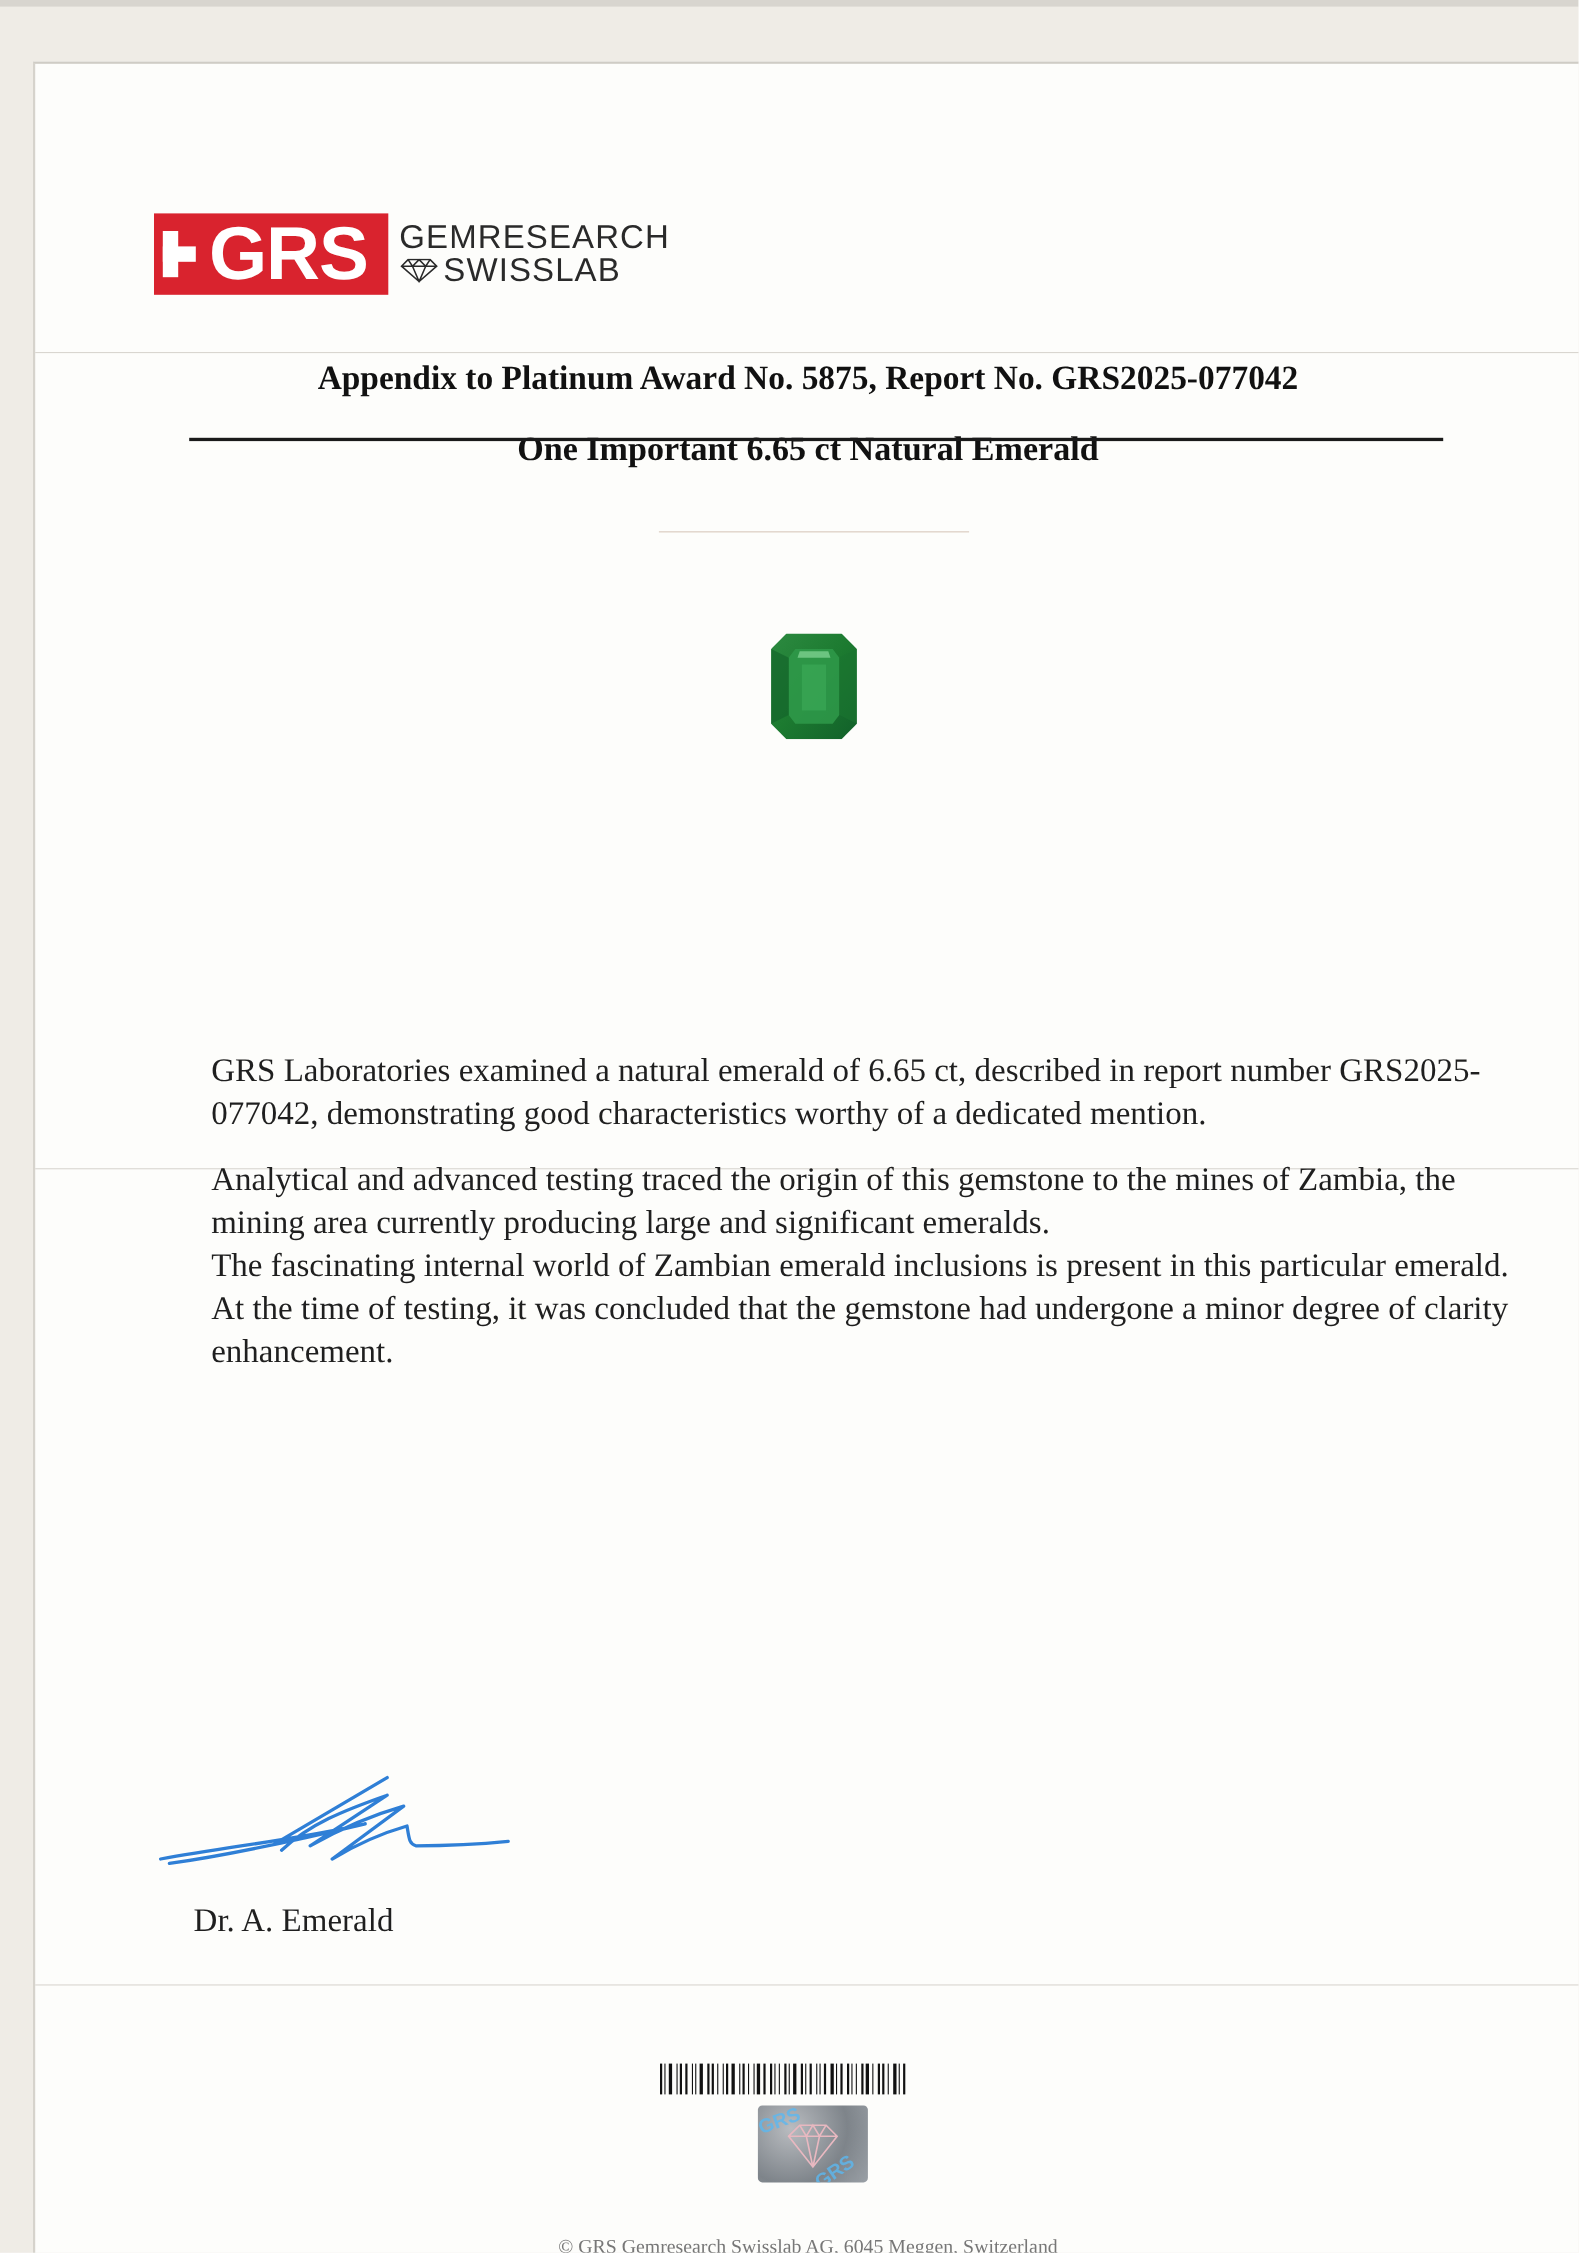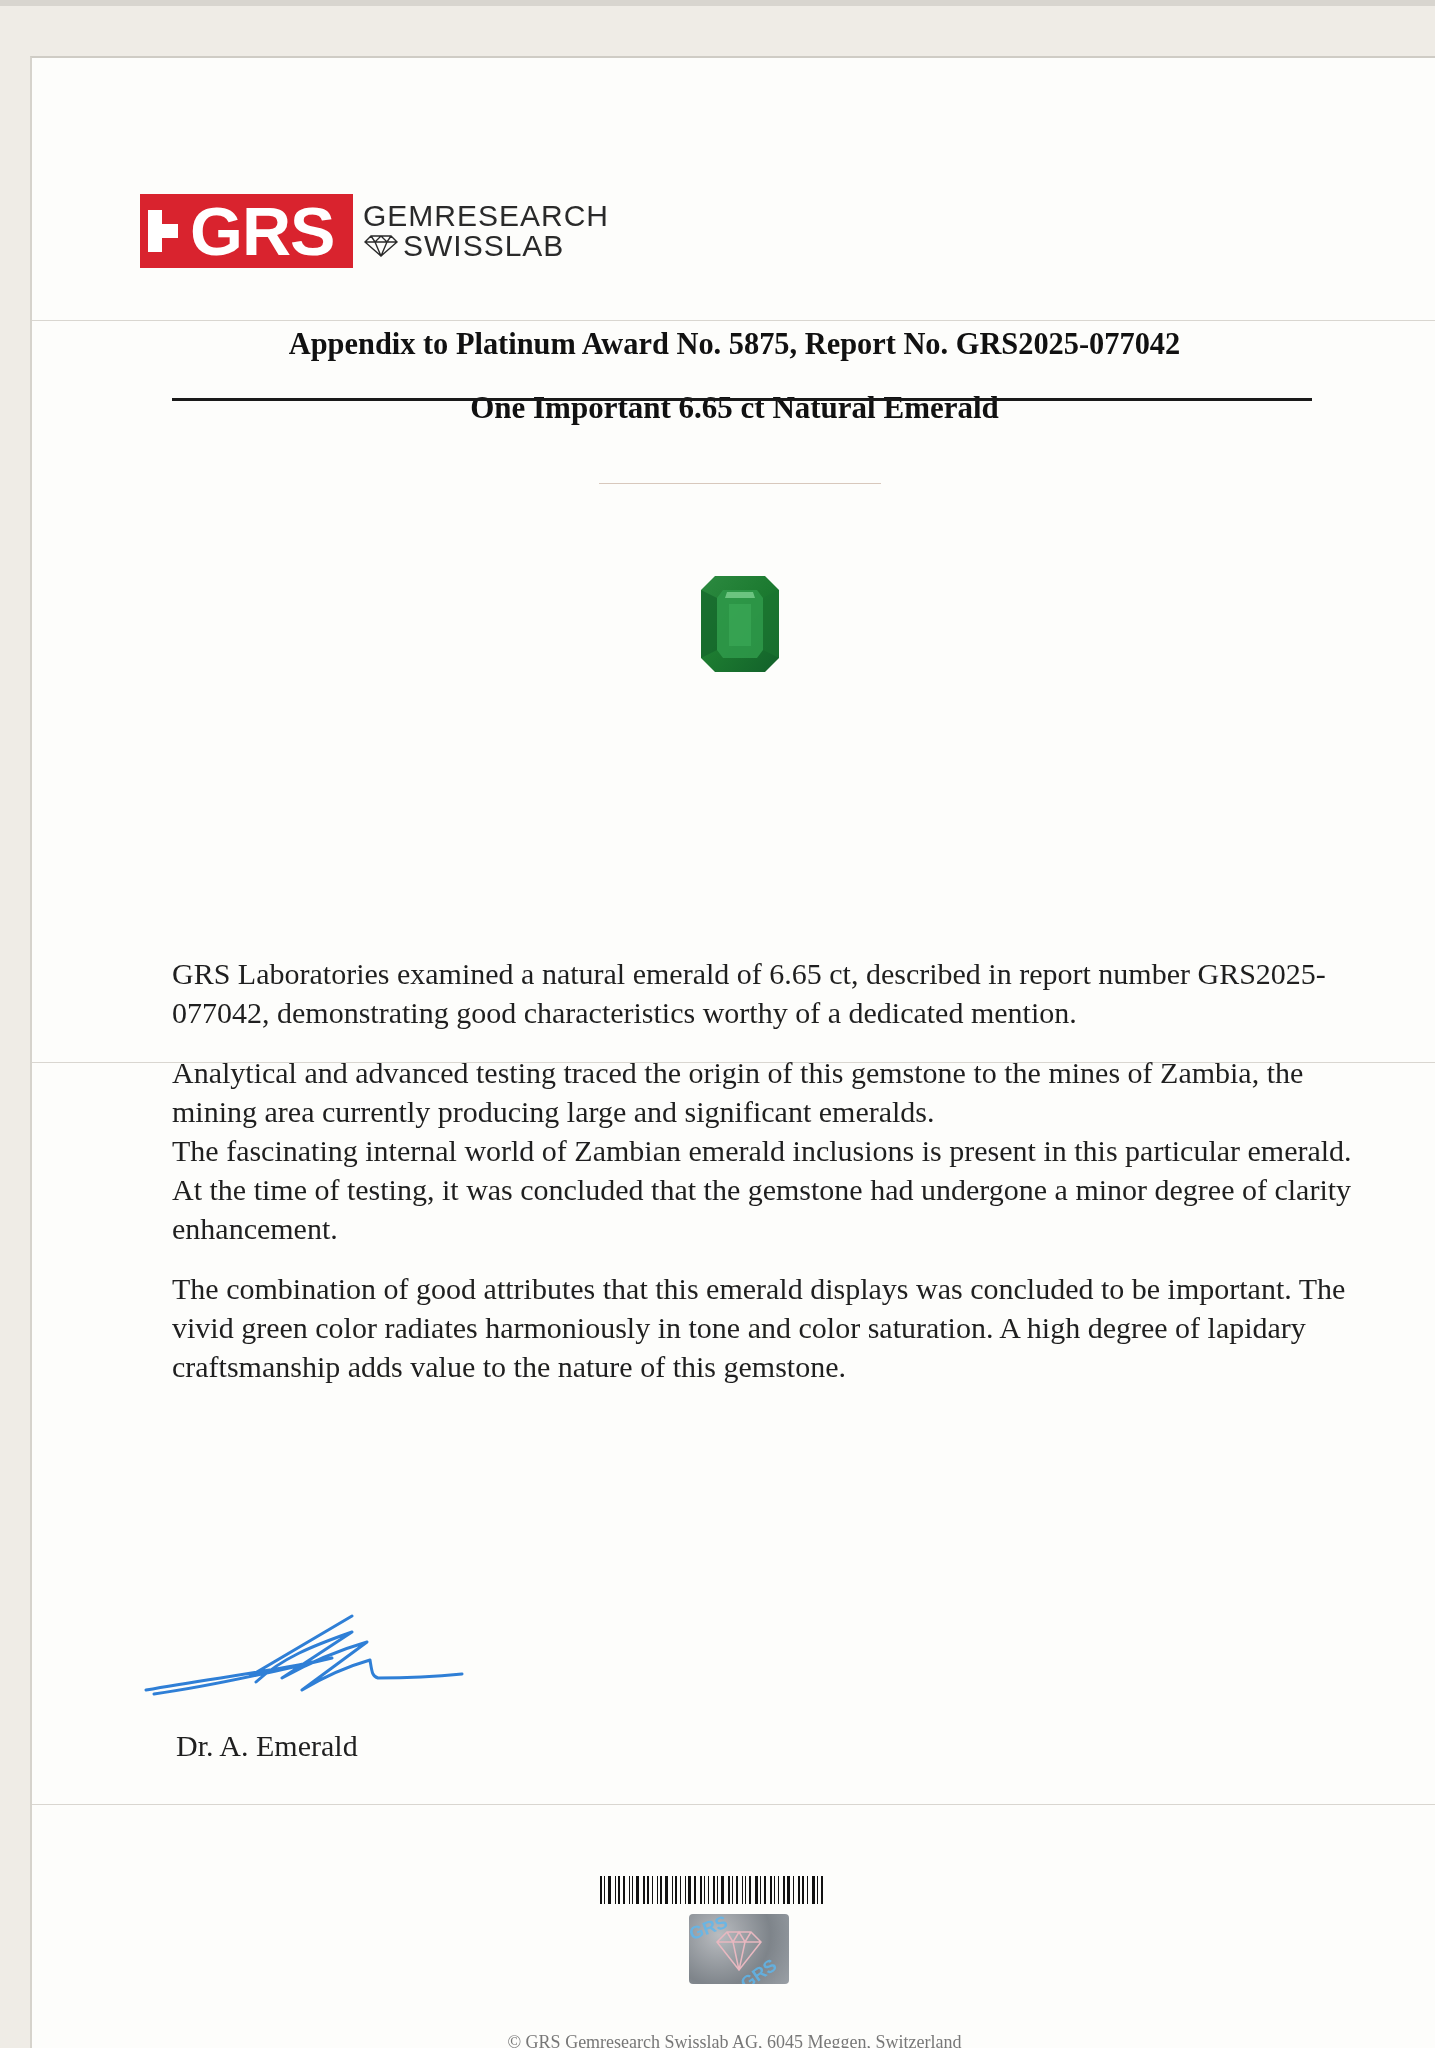--- a/index.html
+++ b/index.html
@@ -57,21 +57,21 @@
   }
   .rule {
     position: absolute; left: 140px; top: 340px; width: 1140px; height: 3px; background: #1a1a1a;
   }
   .thin-rule {
     position: absolute; left: 567px; top: 425px; width: 282px; height: 1px; background: #d8c8bc;
   }
   .gem { position: absolute; left: 669px; top: 518px; width: 78px; height: 96px; }
   
   .body-text {
-    position: absolute; left: 140px; top: 896px; width: 1180px;
+    position: absolute; left: 160px; top: 896px; width: 1180px;
     font-size: 30px; line-height: 39px; color: #1f1f1f;
   }
   .body-text p { margin: 0 0 21px 0; }
   .signature { position: absolute; left: 100px; top: 1540px; width: 360px; height: 110px; }
   .signer {
     position: absolute; left: 144px; top: 1670px;
     font-size: 30px; line-height: 36px; color: #1f1f1f;
   }
   .barcode { position: absolute; left: 568px; top: 1818px; width: 278px; height: 28px; display: flex; align-items: stretch; }
   .barcode span { display: block; background: #111; }
@@ -132,21 +132,20 @@
     <polygon points="22,14 56,14 62,22 62,74 56,82 22,82 16,74 16,22" fill="#2f9a4a" opacity="0.85"></polygon>
     <polygon points="26,16 52,16 54,22 24,22" fill="#7ccf8e" opacity="0.8"></polygon>
     <polygon points="28,28 50,28 50,70 28,70" fill="#3aa856" opacity="0.7"></polygon>
     <polygon points="0,14 16,22 16,74 0,82" fill="#14652b" opacity="0.7"></polygon>
     <polygon points="78,14 62,22 62,74 78,82" fill="#1a7431" opacity="0.6"></polygon>
   </svg>
 
   <div class="body-text">
     <p>GRS Laboratories examined a natural emerald of 6.65 ct, described in report number GRS2025-077042, demonstrating good characteristics worthy of a dedicated mention.</p>
     <p><span>Analytical and advanced testing traced the origin of this gemstone to the mines of Zambia, the mining area currently producing large and significant emeralds.</span><br><span>The fascinating internal world of Zambian emerald inclusions is present in this particular emerald. At the time of testing, it was concluded that the gemstone had undergone a minor degree of clarity enhancement.</span></p>
-    <p>The combination of good attributes that this emerald displays was concluded to be important. The vivid green color radiates harmoniously in tone and color saturation. A high degree of lapidary craftsmanship adds value to the nature of this gemstone.</p>
   </div>
 
   <svg class="signature" viewBox="0 0 360 110">
     <path d="M14 92 C 80 80, 140 74, 200 60 C 150 72, 80 88, 22 96 M118 78 L 220 18 M124 84 C 150 60, 180 48, 220 34 L 150 80 C 175 66, 200 54, 235 44 L 170 92 C 190 80, 210 70, 238 62 C 240 74, 240 78, 246 80 C 280 80, 310 78, 330 76" fill="none" stroke="#2f7fd6" stroke-width="3" stroke-linecap="round" stroke-linejoin="round"></path>
   </svg>
   <div class="signer">Dr. A. Emerald</div>
 
   <div class="barcode" id="barcode">
       <span style="width: 2px; margin-right: 2px;"></span>
       <span style="width: 1px; margin-right: 3px;"></span>

